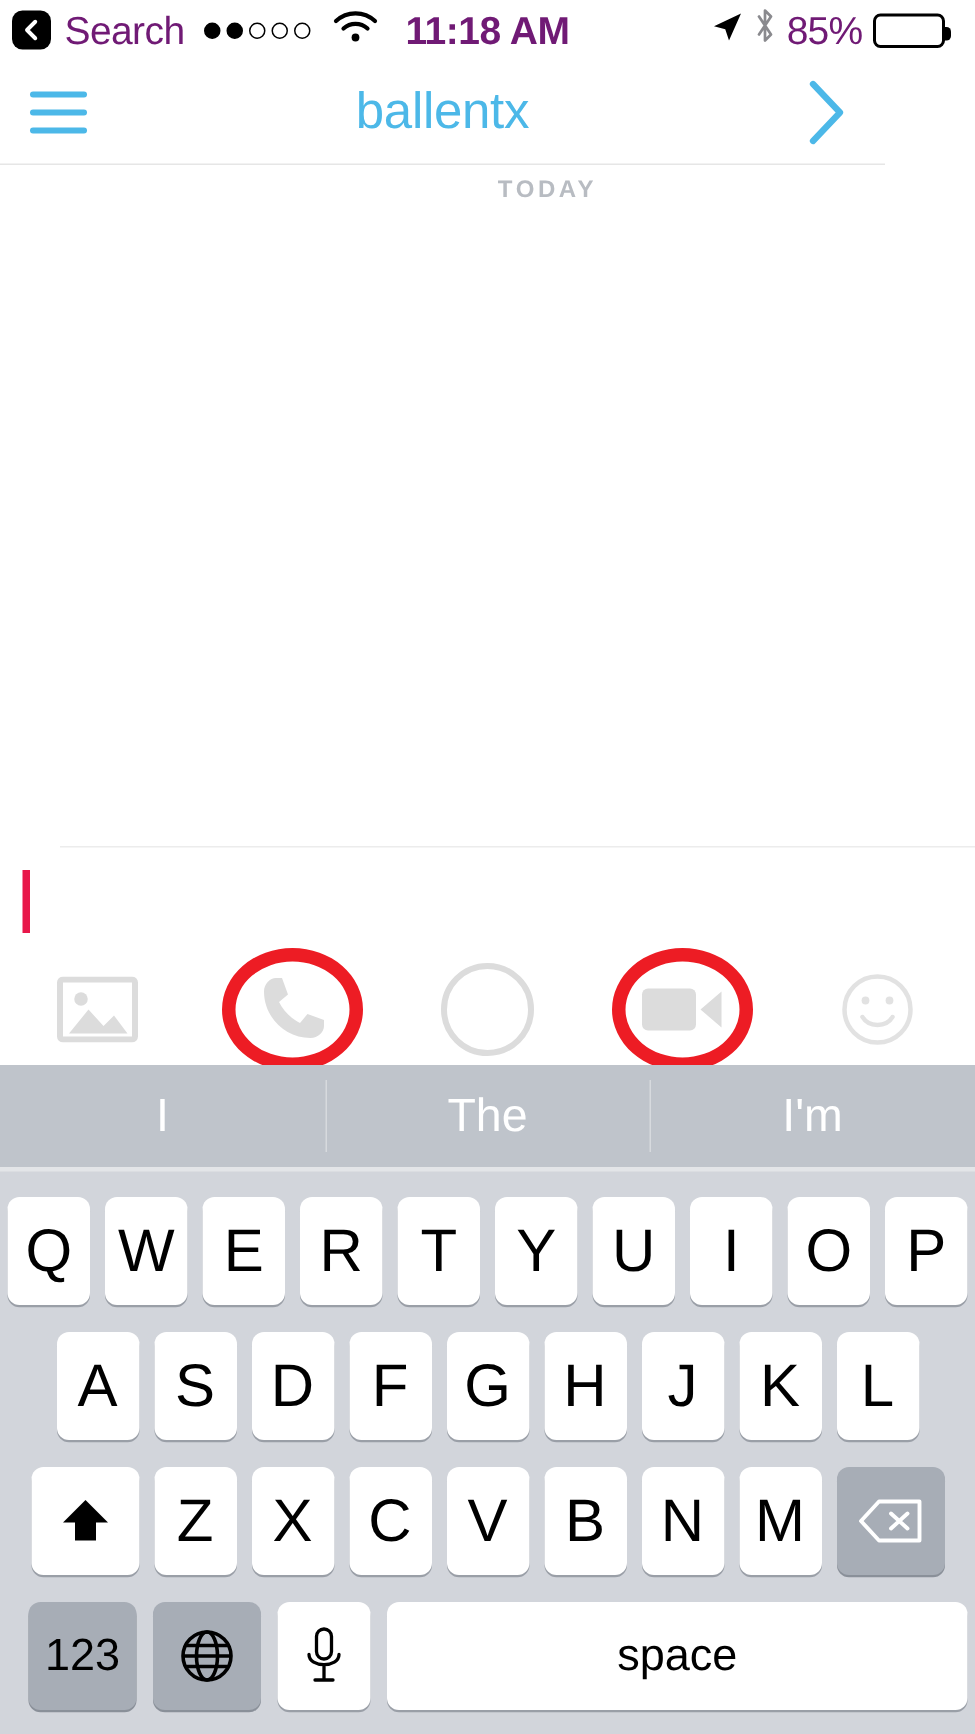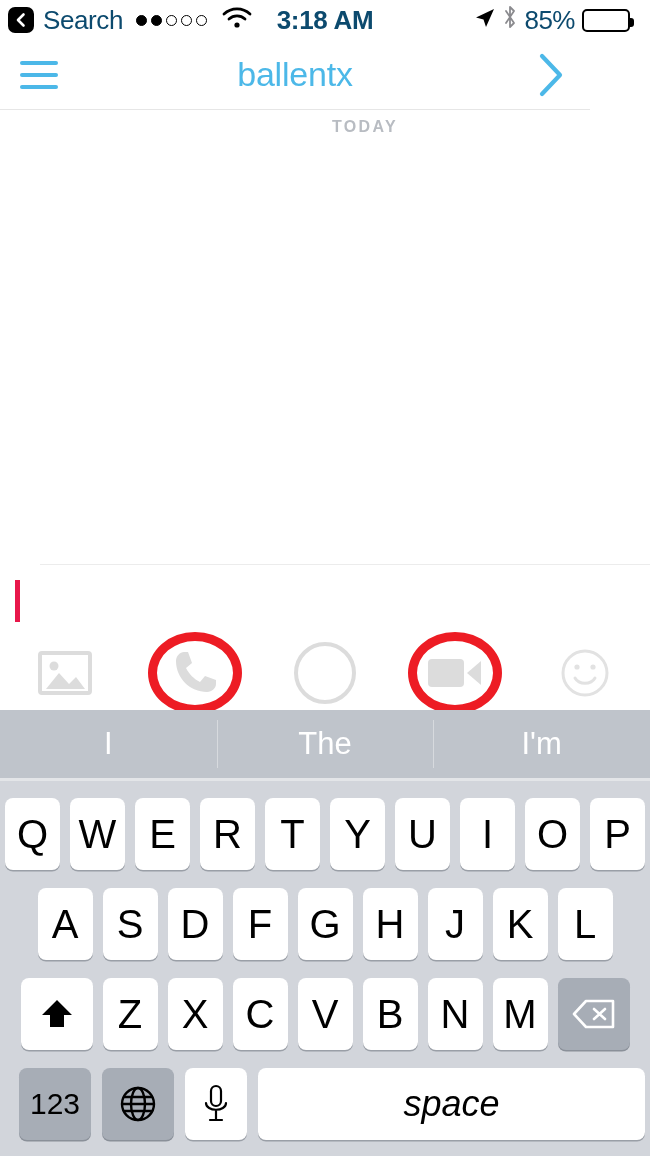--- a/index.html
+++ b/index.html
@@ -8,21 +8,21 @@
     background:#ffffff;
     font-family:"Liberation Sans", sans-serif;
     overflow:hidden;
   }
   #app { position:relative; width:650px; height:1156px; background:#fff; }
 
   
   .statusbar {
     position:absolute; top:0; left:0; width:650px; height:40px;
     display:flex; align-items:center; background:#fff;
-    font-size:26px; color:#0c4a6e;
+    font-size:26px; color:#701a75;
   }
   .sb-left { display:flex; align-items:center; padding-left:8px; gap:9px; }
   .back-chip {
     width:26px; height:26px; background:#000; border-radius:7px;
     display:flex; align-items:center; justify-content:center;
   }
   .sb-label { font-size:26px; letter-spacing:-0.4px; }
   .dots { display:flex; align-items:center; gap:4px; margin-left:4px; }
   .dot { width:11px; height:11px; border-radius:50%; border:1.6px solid #000; }
   .dot.filled { background:#000; }
@@ -132,21 +132,21 @@
     display:flex; align-items:center; justify-content:center;
     font-size:40px; color:#000; height:72px; width:55px;
     font-family:"Liberation Sans", sans-serif;
   }
   .key.dark { background:#a7adb6; box-shadow:0 1.5px 0 rgba(120,126,136,0.8); }
   .key.wide-shift { width:72px; }
   .key.wide-back  { width:72px; }
   .key.k123 { width:72px; font-size:30px; }
   .key.kglobe { width:72px; }
   .key.kmic { width:62px; }
-  .key.kspace { flex:1; font-size:36px;font-style:italic; }
+  .key.kspace { flex:1; font-size:30px; }
   .key.ksend {
     width:152px; background:#0a84ff; color:#fff; font-size:33px;
     box-shadow:0 1.5px 0 rgba(10,90,180,0.55);
   }
   .krow4 .key { height:72px; }
   .homebar {
     position:absolute; bottom:0; left:0; width:650px; height:6px; background:#d2d5db;
   }
 </style>
 </head>
@@ -171,21 +171,21 @@
       </span>
       <span class="wifi">
         <svg width="30" height="22" viewBox="0 0 30 22">
           <path d="M2 7 A19 19 0 0 1 28 7" stroke="#000" stroke-width="2.8" fill="none" stroke-linecap="round"></path>
           <path d="M7 12 A12 12 0 0 1 23 12" stroke="#000" stroke-width="2.8" fill="none" stroke-linecap="round"></path>
           <circle cx="15" cy="18" r="2.6" fill="#000"></circle>
         </svg>
       </span>
     </div>
 
-    <div class="sb-center">3:18 AM</div>
+    <div class="sb-center">11:18 AM</div>
 
     <div class="sb-right">
       <span>
         <svg width="22" height="22" viewBox="0 0 22 22">
           <path d="M20 2 L2 10.5 L9.5 12.5 L12 20 Z" fill="#000"></path>
         </svg>
       </span>
       <span>
         <svg width="14" height="24" viewBox="0 0 14 24">
           <path d="M3 6 L11 18 L7 22 L7 2 L11 6 L3 18" stroke="#8a8a8e" stroke-width="1.8" fill="none" stroke-linejoin="round" stroke-linecap="round"></path>

